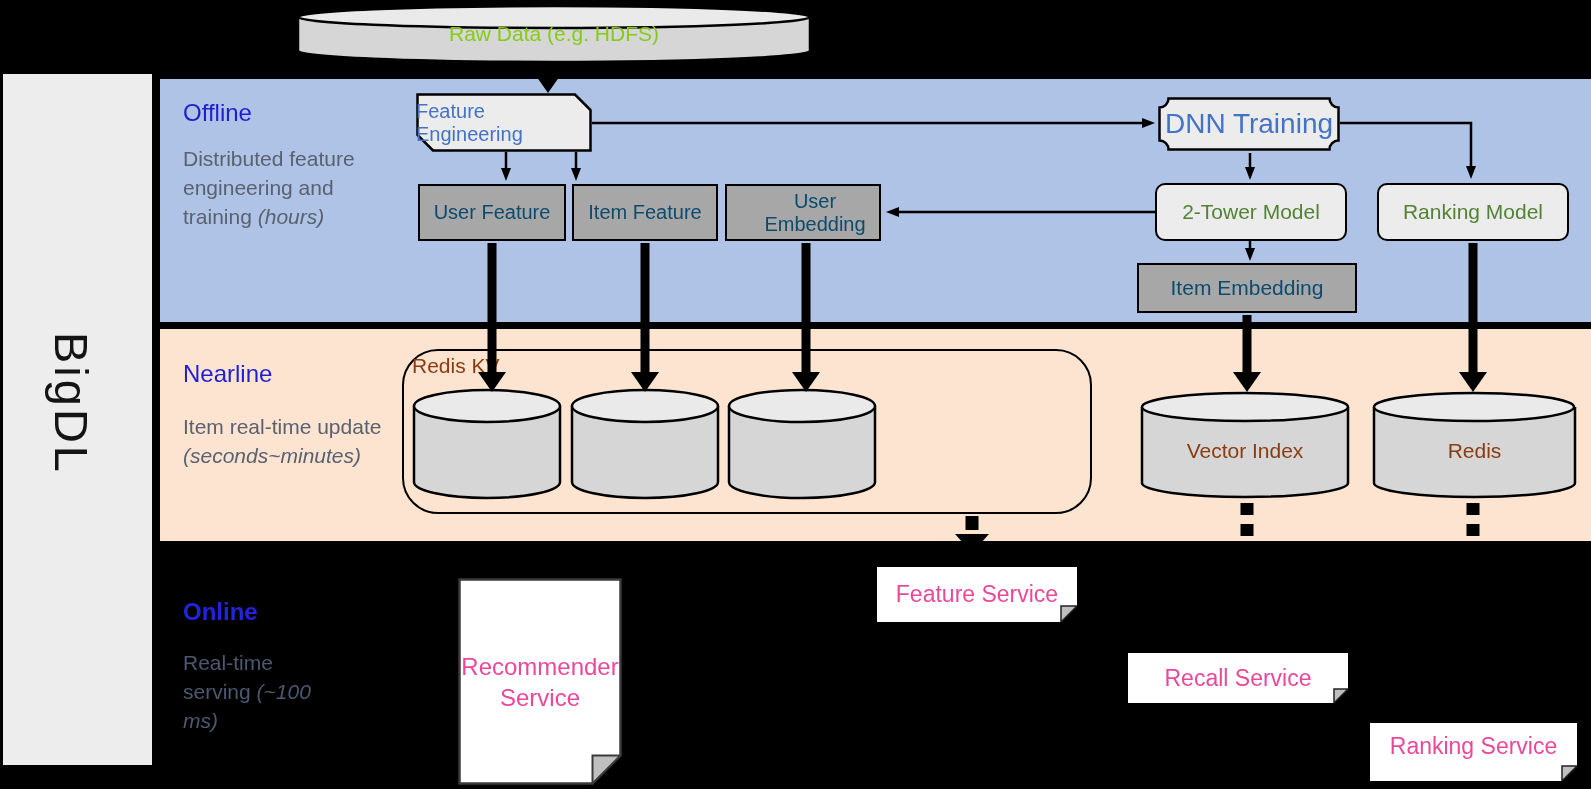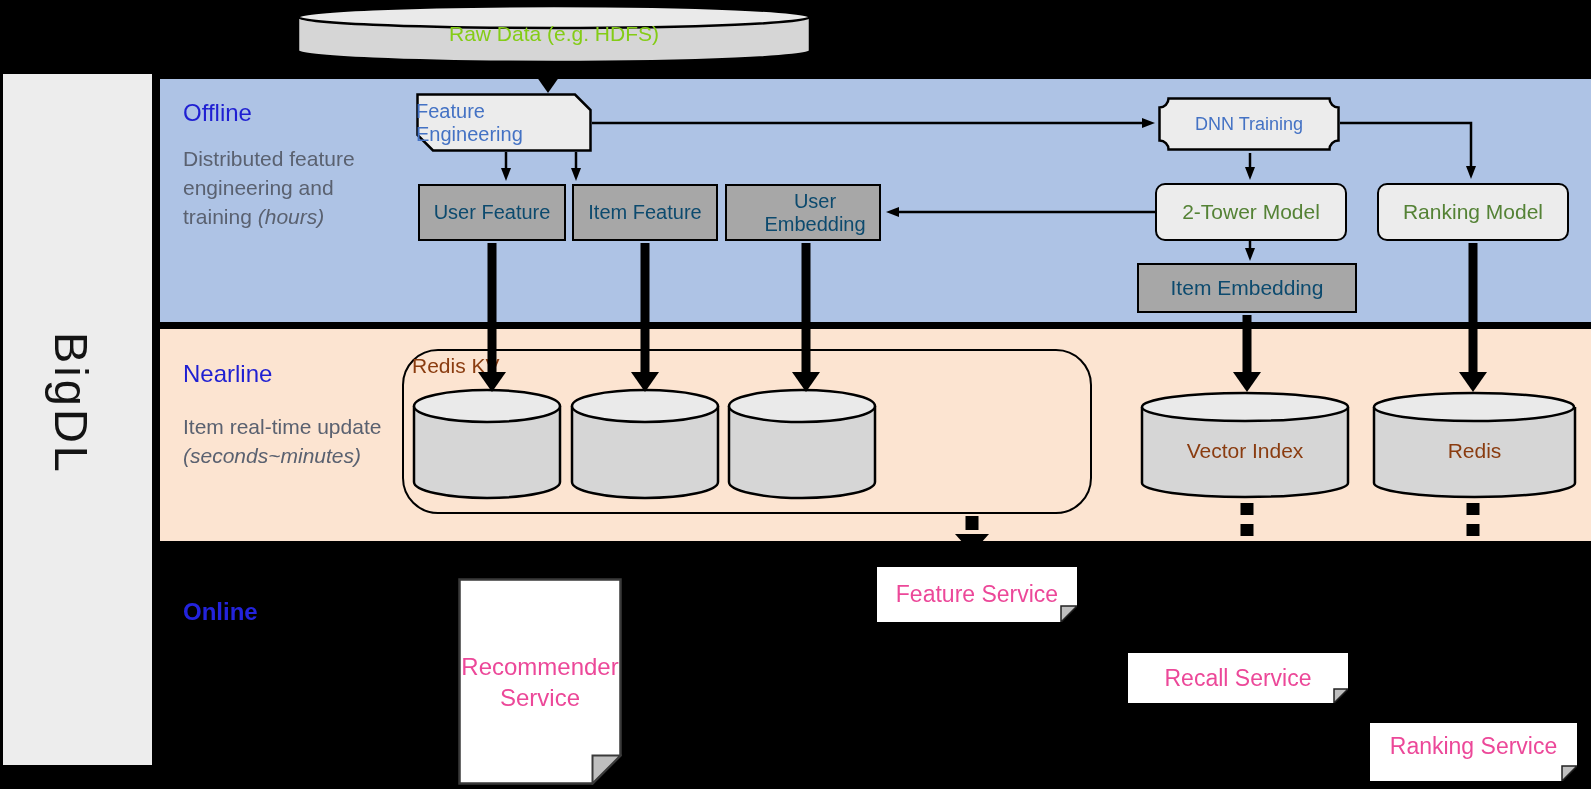--- a/index.html
+++ b/index.html
@@ -58,41 +58,45 @@
     <i>(hours)</i>
   </div>
 
   <div class="abs sec-title" style="left:183px;top:360px;">Nearline</div>
   <div class="abs sec-desc" style="left:183px;top:412px;width:215px;">
     <span>Item real-time update</span>
     <i>(seconds~minutes)</i>
   </div>
 
   <div class="abs sec-title online" style="left:183px;top:598px;">Online</div>
+  <div class="abs sec-desc online" style="left:183px;top:648px;width:132px;">
+    <span>Real-time serving</span>
+    <i>(~100 ms)</i>
+  </div>
 
   <div class="abs cyl" style="left:296px;top:4px;">
     <svg width="516" height="62">
       <path d="M2,13 V47 A256,11 0 0 0 514,47 V13" fill="#d6d6d6" stroke="#000" stroke-width="2.5"></path>
       <ellipse cx="258" cy="13" rx="256" ry="11" fill="#eaeaea" stroke="#000" stroke-width="2.5"></ellipse>
     </svg>
   </div>
   <div class="abs rawdata-lbl">Raw Data (e.g. HDFS)</div>
 
   <div class="abs shape-wrap" style="left:416px;top:93px;width:176px;height:59px;">
     <svg width="176" height="59">
       <path d="M1.5,1.5 H159 L174.5,17 V57.5 H17 L1.5,42 Z" fill="#ececec" stroke="#000" stroke-width="2.5"></path>
     </svg>
     <div class="lbl">Feature Engineering</div>
   </div>
 
   <div class="abs shape-wrap" style="left:1158px;top:97px;width:182px;height:54px;">
     <svg width="182" height="54">
       <path d="M10.5,1.5 H171.5 A9,9 0 0 0 180.5,10.5 V43.5 A9,9 0 0 0 171.5,52.5 H10.5 A9,9 0 0 0 1.5,43.5 V10.5 A9,9 0 0 0 10.5,1.5 Z" fill="#ececec" stroke="#000" stroke-width="2.5"></path>
     </svg>
-    <div class="lbl" style="font-size:18px;">DNN Training</div>
+    <div class="lbl" style="font-size:28px;">DNN Training</div>
   </div>
 
   <div class="abs node gray-box" style="left:418px;top:184px;width:148px;height:57px;">User Feature</div>
   <div class="abs node gray-box" style="left:572px;top:184px;width:146px;height:57px;">Item Feature</div>
   <div class="abs node gray-box" style="left:725px;top:184px;width:156px;height:57px;padding-left:24px;">User Embedding</div>
   <div class="abs node gray-box" style="left:1137px;top:263px;width:220px;height:50px;font-size:21px;">Item Embedding</div>
 
   <div class="abs node round-box" style="left:1155px;top:183px;width:192px;height:58px;">2-Tower Model</div>
   <div class="abs node round-box" style="left:1377px;top:183px;width:192px;height:58px;">Ranking Model</div>
 

